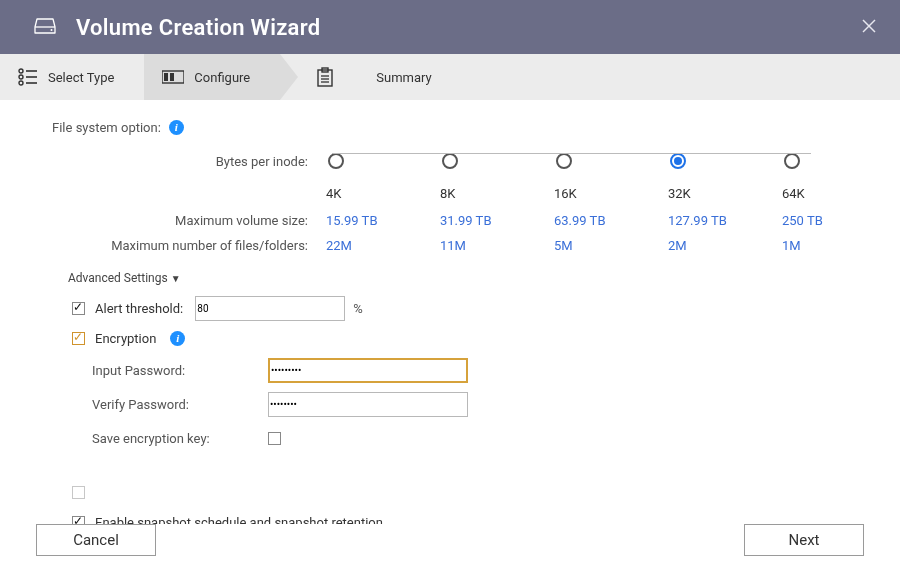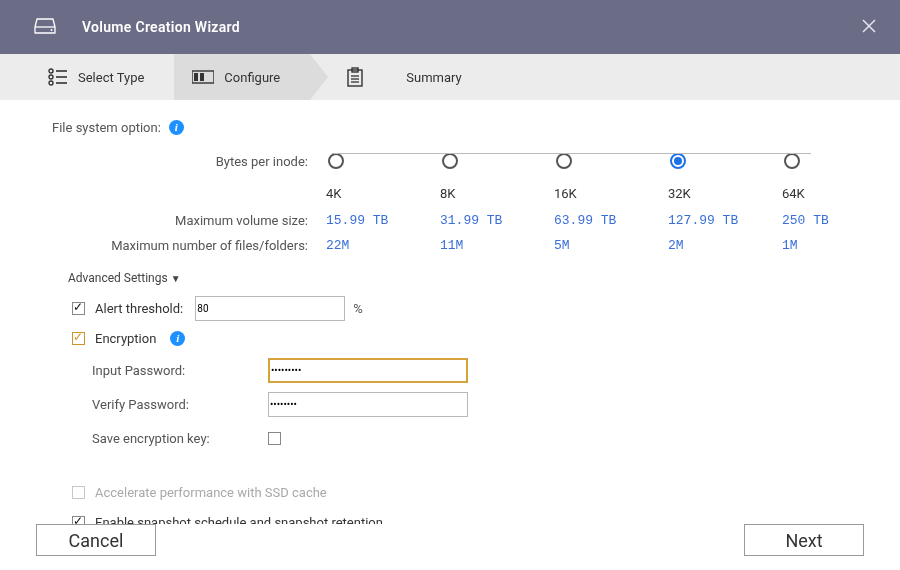--- a/index.html
+++ b/index.html
@@ -21,23 +21,23 @@
     color: #fff;
     display: flex;
     align-items: center;
     padding: 0 18px 0 34px;
     position: relative;
   }
   .titlebar .drive-icon {
     margin-right: 14px;
   }
   .titlebar h1 {
-    font-size: 14px;
+    font-size: 22px;
     font-weight: 600;
-    margin: 12px;
+    margin: 6px;
     letter-spacing: .3px;
   }
   .titlebar .close {
     position: absolute;
     right: 18px;
     top: 13px;
     width: 26px;
     height: 26px;
     display: flex;
     align-items: center;
@@ -45,21 +45,20 @@
     cursor: pointer;
     color: #e7e7ef;
   }
 
   
   .steps {
     height: 46px;
     background: #ececec;
     display: flex;
     align-items: center;
-    padding-left: 30px;
   }
   .step {
     display: flex;
     align-items: center;
     height: 46px;
     padding: 0 30px 0 18px;
     color: #333;
     position: relative;
   }
   .step svg { margin-right: 10px; }
@@ -129,21 +128,20 @@
     color: #555;
     text-align: right;
     padding-right: 16px;
   }
   .bpi-val {
     font-weight: 400;
     color: #333;
   }
   .bpi-link {
     color: #3a6fd8;
-    font-family: Liberation Mono, monospace;
   }
 
   
   .radio-line {
     position: relative;
     height: 34px;
     margin-bottom: 8px;
   }
   .radio-track {
     position: absolute;
@@ -253,21 +251,21 @@
   }
   .btn {
     width: 118px;
     height: 30px;
     border: 1px solid #9a9a9a;
     background: #fff;
     display: flex;
     align-items: center;
     justify-content: center;
     cursor: pointer;
-    font-size: 18px;
+    font-size: 15px;
     color: #333;
   }
   .footer .spacer { flex: 1; }
   .footer .btn + .btn { margin-left: 12px; }
 
 </style>
 </head>
 <body>
 
 <div class="titlebar">
@@ -407,21 +405,20 @@
   <div class="pw-row">
     <span class="plabel">Save encryption key:</span>
     <div class="chk"></div>
   </div>
 
   <div style="height:22px;"></div>
 
   
   <div class="chk-row">
     <div class="chk disabled"></div>
-    <span class="chk-label disabled">Accelerate performance with SSD cache</span>
   </div>
 
   
   <div class="chk-row">
     <div class="chk on"></div>
     <span class="chk-label">Enable snapshot schedule and snapshot retention</span>
   </div>
 
 </div>
 

